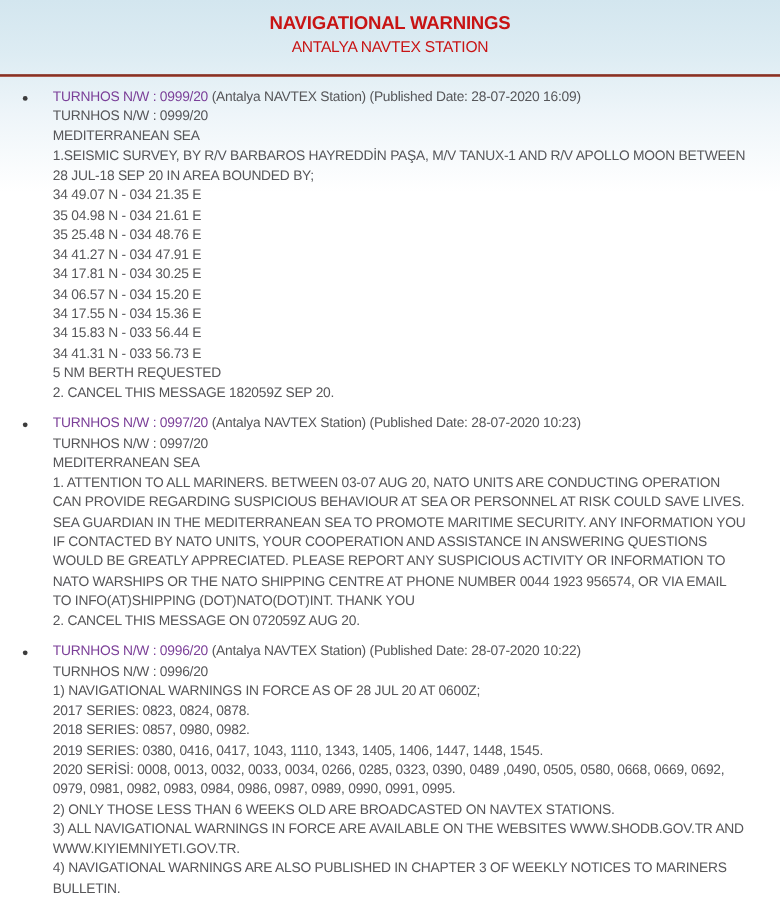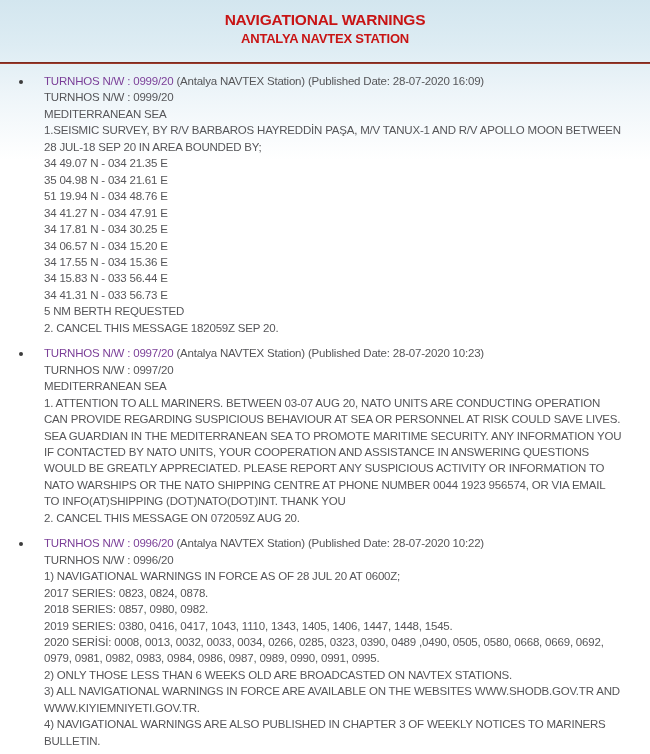--- a/index.html
+++ b/index.html
@@ -18,21 +18,21 @@
     background-image:linear-gradient(to bottom,#d3e6ef 0px,#ddecf3 45px,#eef5f9 95px,#ffffff 160px);
     background-repeat:no-repeat;
   }
   .page{width:650px;height:754px;overflow:hidden;border-radius:20px;}
   .header{padding-top:11px;text-align:center;}
   .page-title{
     margin:0;font-size:15.5px;font-weight:bold;line-height:18px;
     color:var(--title-red);letter-spacing:-0.2px;
   }
   .page-subtitle{
-    margin:2px 0 0 0;font-size:13px;font-weight:bold;line-height:15px;
+    margin:2px 0 0 0;font-size:13px;font-weight:normal;line-height:15px;
     color:var(--title-red);letter-spacing:-0.2px;
   }
   .divider{
     margin-top:16px;height:2px;width:650px;border:0;
     background:var(--divider);
     border-top:1px solid #7d2b20;
   }
   ul.warning-list{
     margin:9px 0 0 0;padding:0;list-style:none;
   }
@@ -77,21 +77,21 @@
       <div class="item-head">
         <a class="warning-link">TURNHOS N/W : 0999/20</a><span class="warning-meta">(Antalya NAVTEX Station) (Published Date: 28-07-2020 16:09)</span>
       </div>
       <div class="item-lines">
           <div class="line">TURNHOS N/W : 0999/20</div>
           <div class="line">MEDITERRANEAN SEA</div>
           <div class="line">1.SEISMIC SURVEY, BY R/V BARBAROS HAYREDDİN PAŞA, M/V TANUX-1 AND R/V APOLLO MOON BETWEEN</div>
           <div class="line">28 JUL-18 SEP 20 IN AREA BOUNDED BY;</div>
           <div class="line">34 49.07 N - 034 21.35 E</div>
           <div class="line">35 04.98 N - 034 21.61 E</div>
-          <div class="line">51 19.94 N - 034 48.76 E</div>
+          <div class="line">35 25.48 N - 034 48.76 E</div>
           <div class="line">34 41.27 N - 034 47.91 E</div>
           <div class="line">34 17.81 N - 034 30.25 E</div>
           <div class="line">34 06.57 N - 034 15.20 E</div>
           <div class="line">34 17.55 N - 034 15.36 E</div>
           <div class="line">34 15.83 N - 033 56.44 E</div>
           <div class="line">34 41.31 N - 033 56.73 E</div>
           <div class="line">5 NM BERTH REQUESTED</div>
           <div class="line">2. CANCEL THIS MESSAGE 182059Z SEP 20.</div>
         </div>
     </li>

